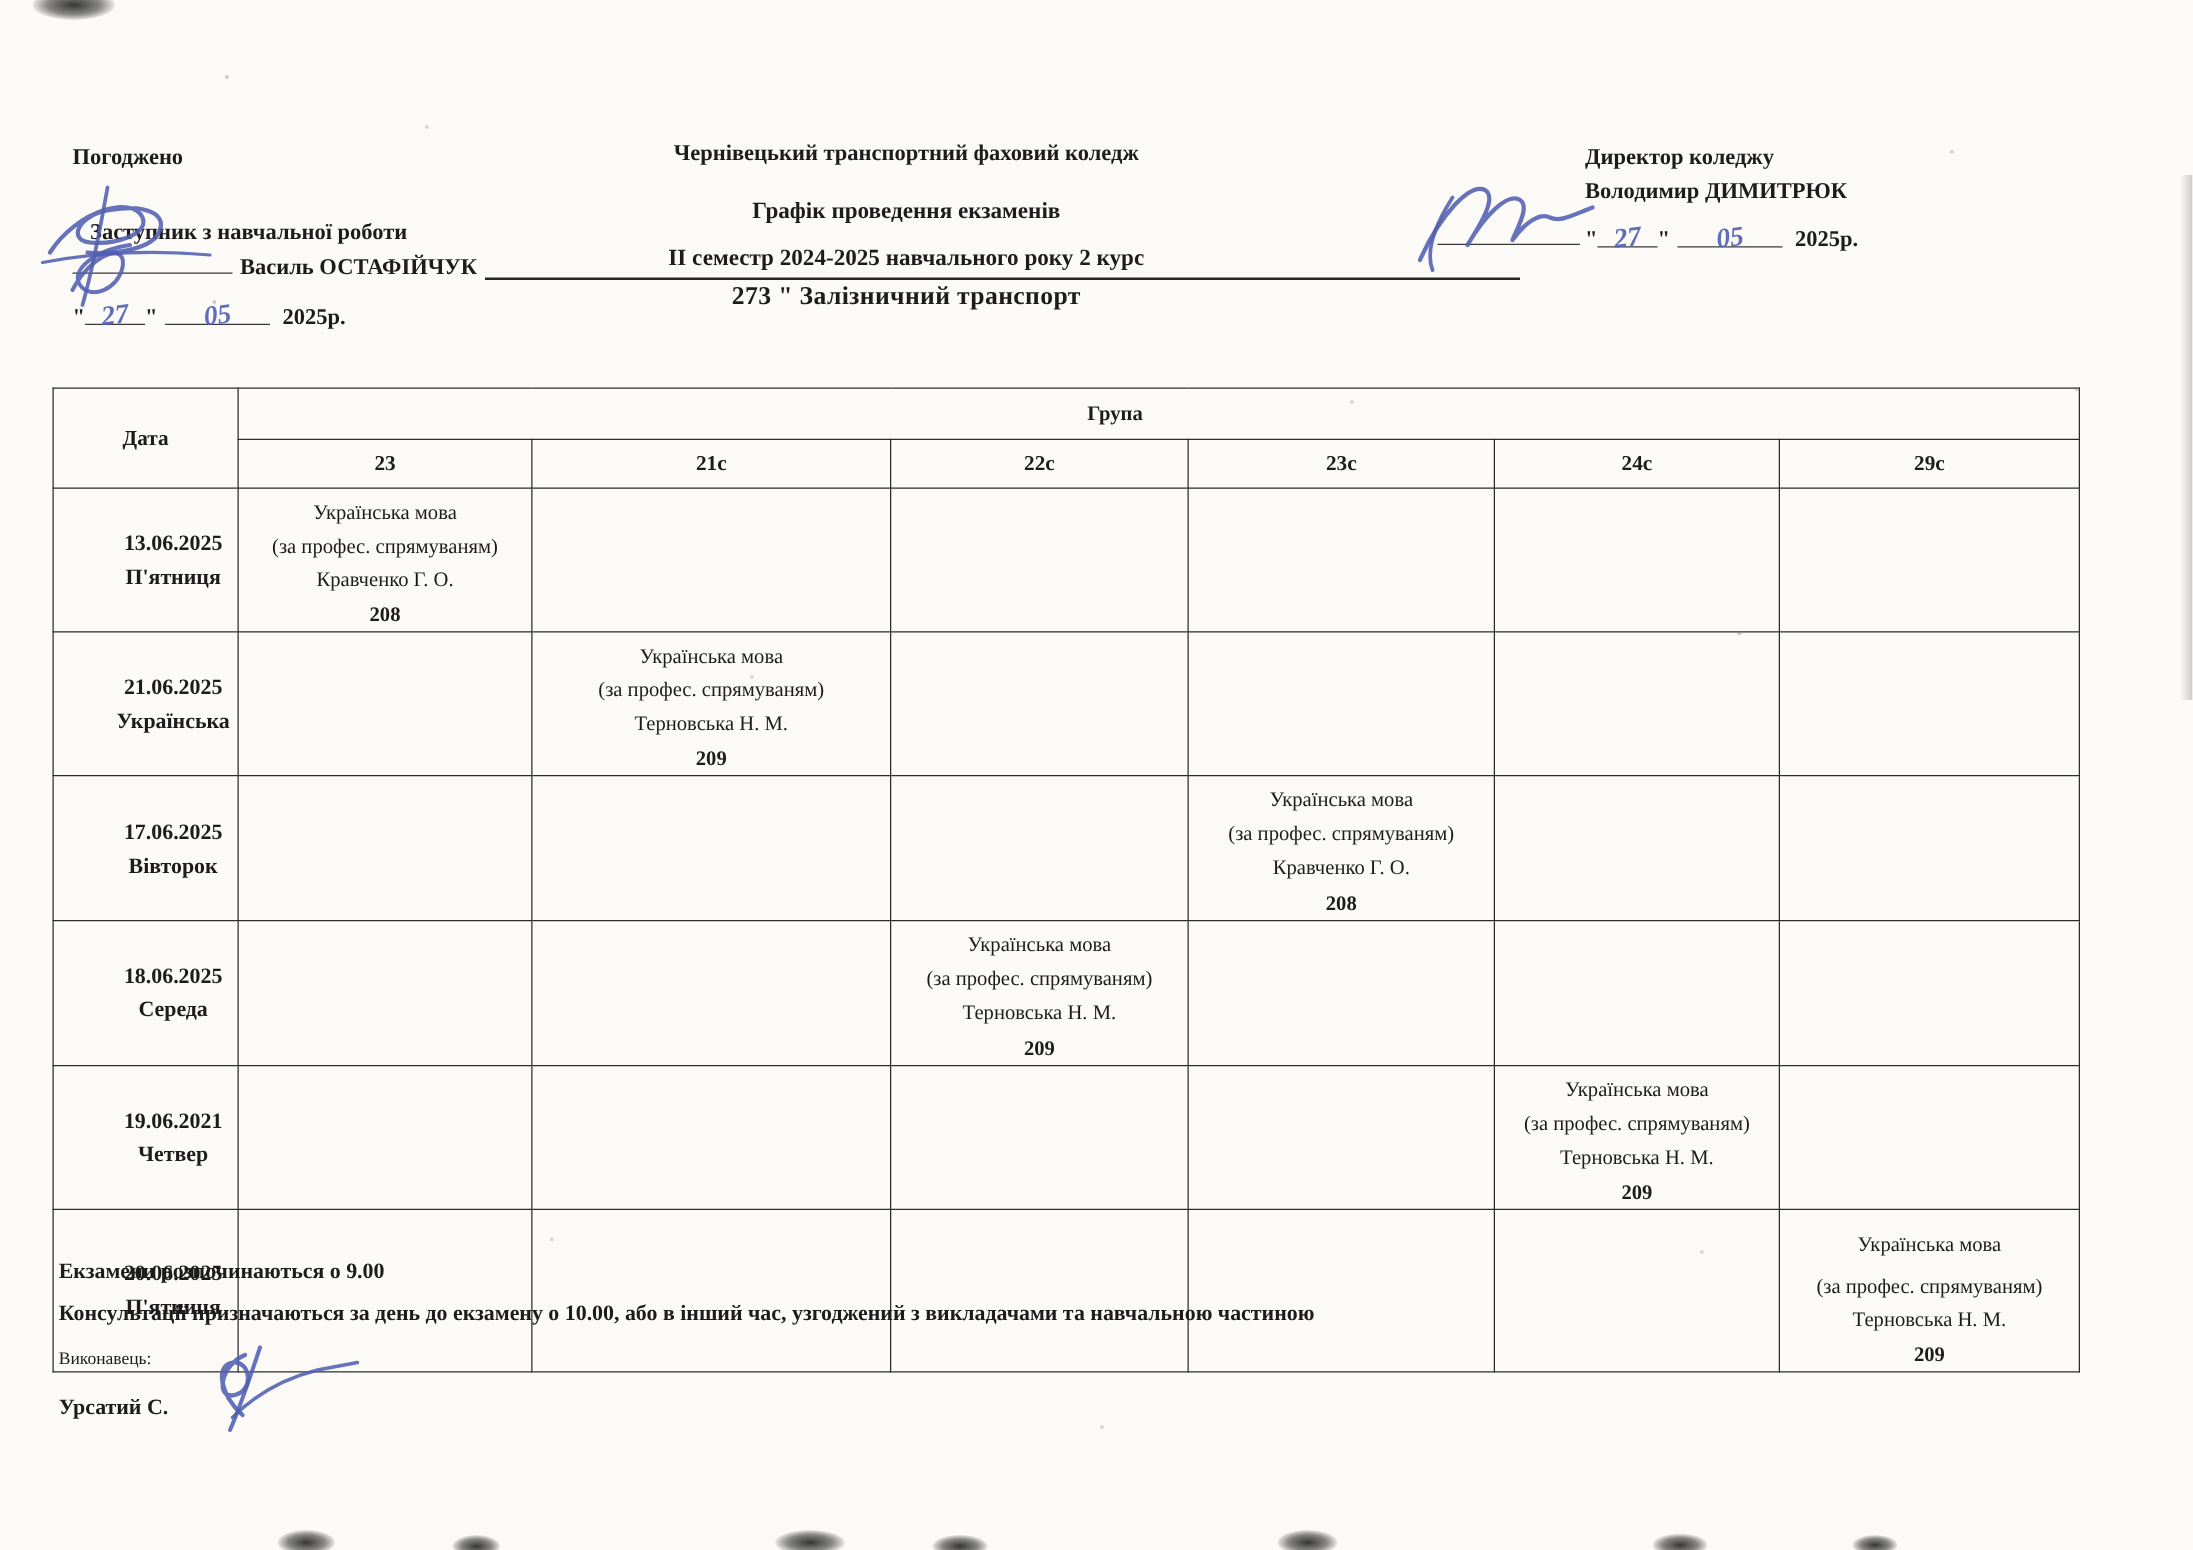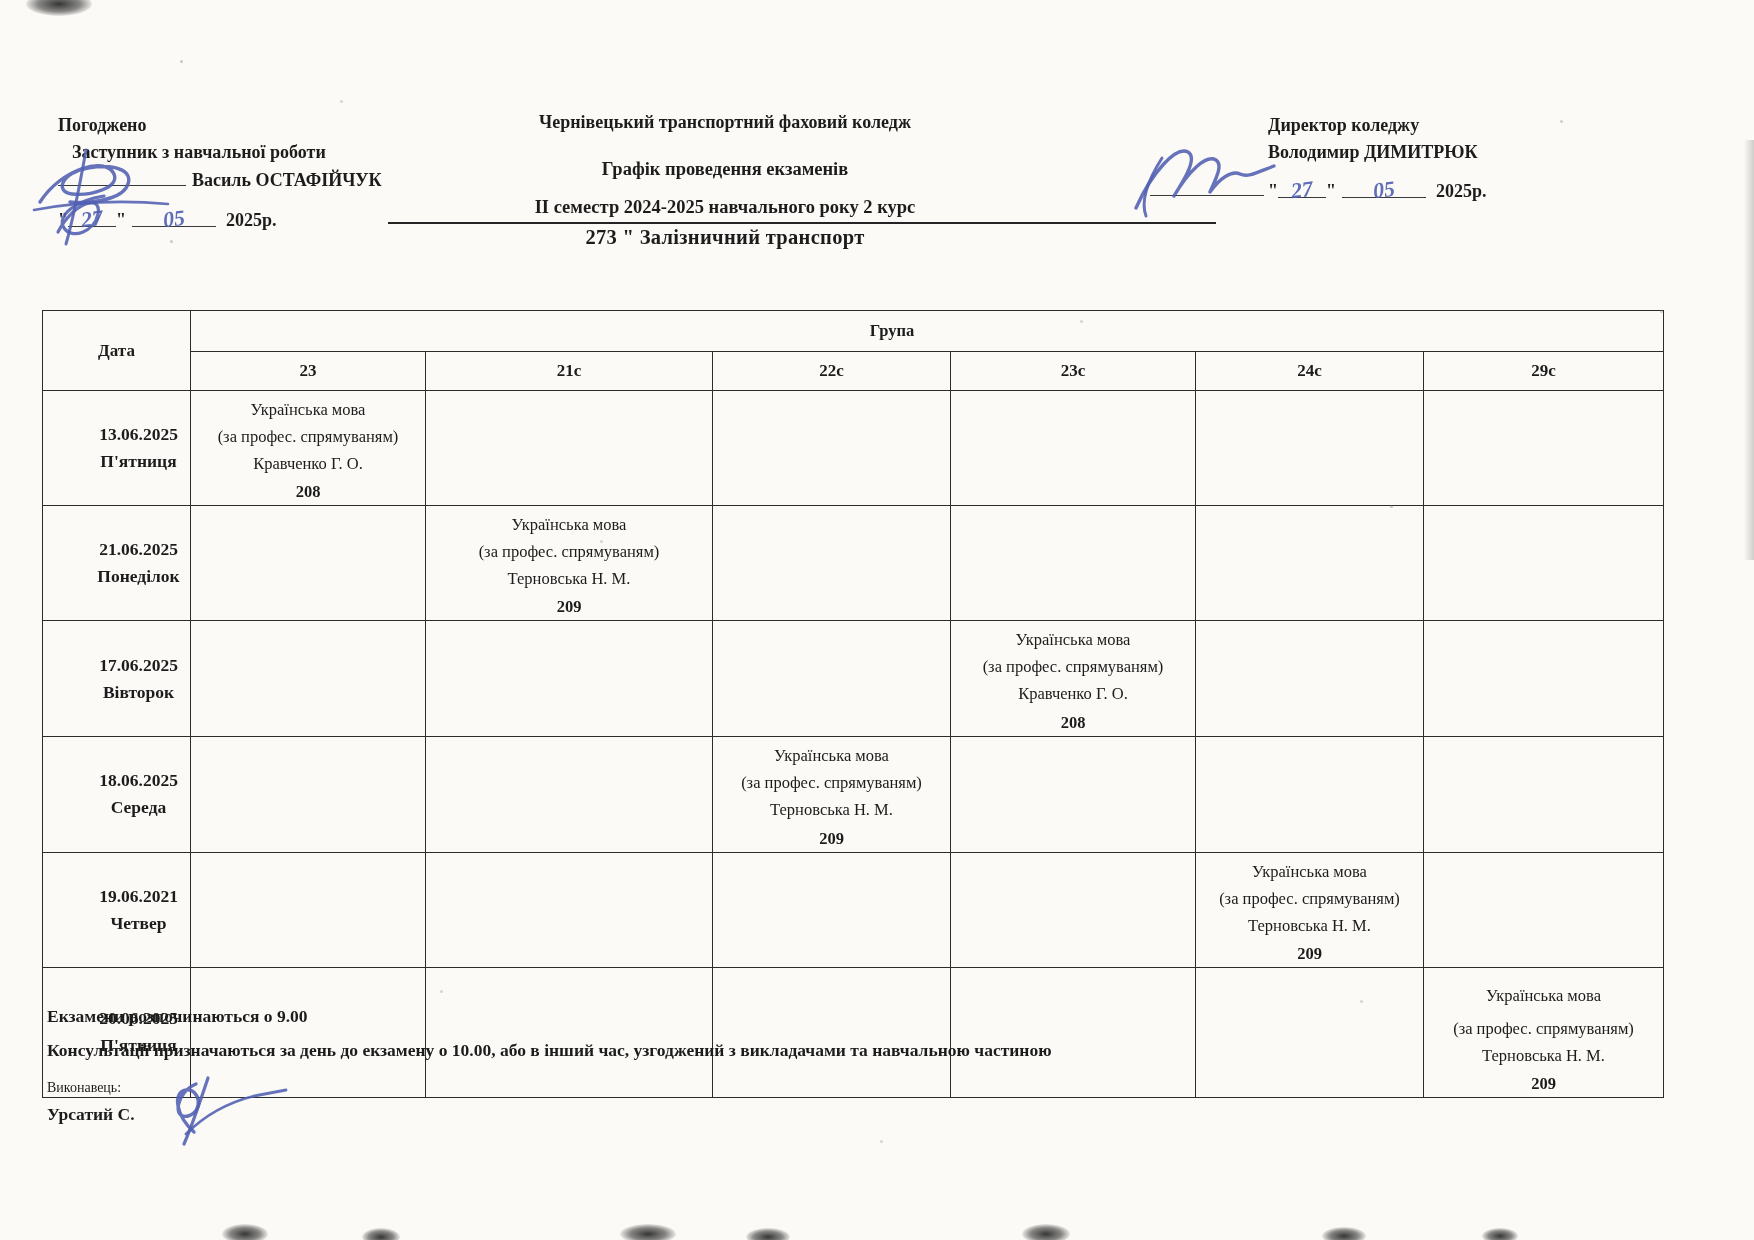--- a/index.html
+++ b/index.html
@@ -7,21 +7,21 @@
   body{
     position:relative;overflow:hidden;
     background:#fbfaf6;
     font-family:"Liberation Serif",serif;
     color:#1c1c1c;
   }
   .blk{position:absolute;}
 
   
   .appr{font-size:18px;font-weight:bold;line-height:1.48;}
-  .appr .indent{padding-left:14px;}
+  .appr .indent{padding-left:14px;margin-top:33px;}
   .sigrow{white-space:nowrap;margin-top:2px;}
   .sig-underline{display:inline-block;border-bottom:1.6px solid #3a3a3a;height:12px;vertical-align:baseline;}
   .w130{width:128px;margin-right:6px;}
   .dateline{margin-top:9px;font-size:18px;font-weight:bold;white-space:nowrap;}
   .slot{display:inline-block;border-bottom:1.6px solid #3a3a3a;text-align:center;height:24px;}
   .s1{width:48px;}
   .s2{width:84px;margin:0 10px 0 6px;}
   .ink{color:#5362b4;font-style:italic;font-weight:bold;font-size:22px;display:inline-block;transform:rotate(-7deg);opacity:.92;}
   .sig{position:absolute;pointer-events:none;}
   .sig path{fill:none;stroke:#5160b2;stroke-linecap:round;stroke-linejoin:round;opacity:.88;}
@@ -40,21 +40,21 @@
   th{font-size:17px;font-weight:bold;text-align:center;}
   .grp-span{text-align:center;padding-right:70px;font-size:16.5px;}
   .dc{font-size:17.5px;font-weight:bold;text-align:center;line-height:1.55;padding-left:44px;}
   .xc{vertical-align:top;text-align:center;padding-top:5px;}
   .xc div{font-size:16.5px;line-height:1.64;}
   .xc .room{font-weight:bold;margin-top:1px;}
 
   
   .note{font-size:17.5px;font-weight:bold;}
   .exec-label{font-size:14px;}
-  .exec-name{font-size:17.5px;font-weight:bold;}
+  .exec-name{font-size:17.5px;font-weight:bold;margin-top:11px;}
 
   
   .smudge{position:absolute;background:radial-gradient(ellipse at center,rgba(20,20,20,.85) 0%,rgba(40,40,40,.55) 45%,rgba(90,90,90,0) 75%);border-radius:50%;}
   .streak{position:absolute;background:linear-gradient(to right,rgba(120,120,120,0),rgba(120,120,120,.35));}
   .speck{position:absolute;width:3px;height:3px;border-radius:50%;background:rgba(120,120,120,.4);box-shadow:160px 40px 0 rgba(130,130,130,.3),420px 480px 0 rgba(130,130,130,.3),-10px 180px 0 rgba(140,140,150,.45),900px 260px 0 rgba(130,130,130,.3),1380px 60px 0 rgba(130,130,130,.35),1210px 445px 0 rgba(120,120,120,.4),260px 930px 0 rgba(130,130,130,.3),1480px 250px 0 rgba(130,130,130,.35),700px 1080px 0 rgba(130,130,130,.3),1180px 940px 0 rgba(130,130,130,.3);}
 </style>
 </head>
 <body>
 
 <div class="blk appr" style="left:58px;top:112px;width:430px;">
@@ -133,21 +133,21 @@
       </td>
       <td></td>
         <td></td>
         <td></td>
         <td></td>
         <td></td>
     </tr>
     <tr style="height:96px">
       <td class="dc">
         <div>21.06.2025</div>
-        <div>Понеділок</div>
+        <div>Українська</div>
       </td>
       <td></td>
       <td class="xc">
         <div>Українська мова</div>
         <div>(за профес. спрямуваням)</div>
         <div>Терновська Н. М.</div>
         <div class="room">209</div>
       </td>
       <td></td>
         <td></td>

